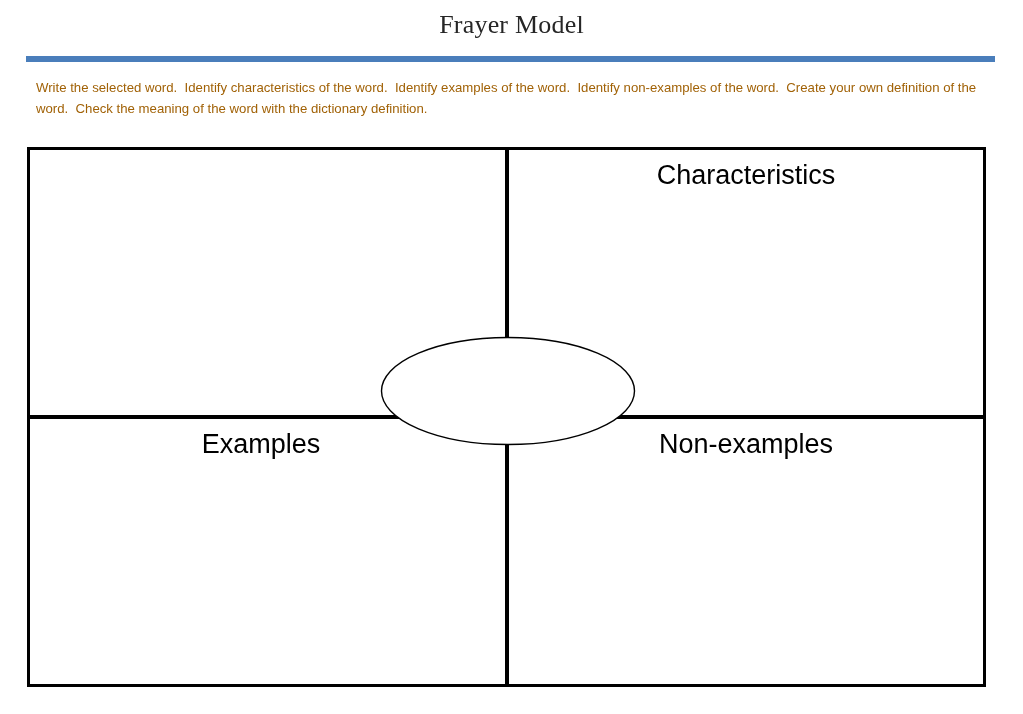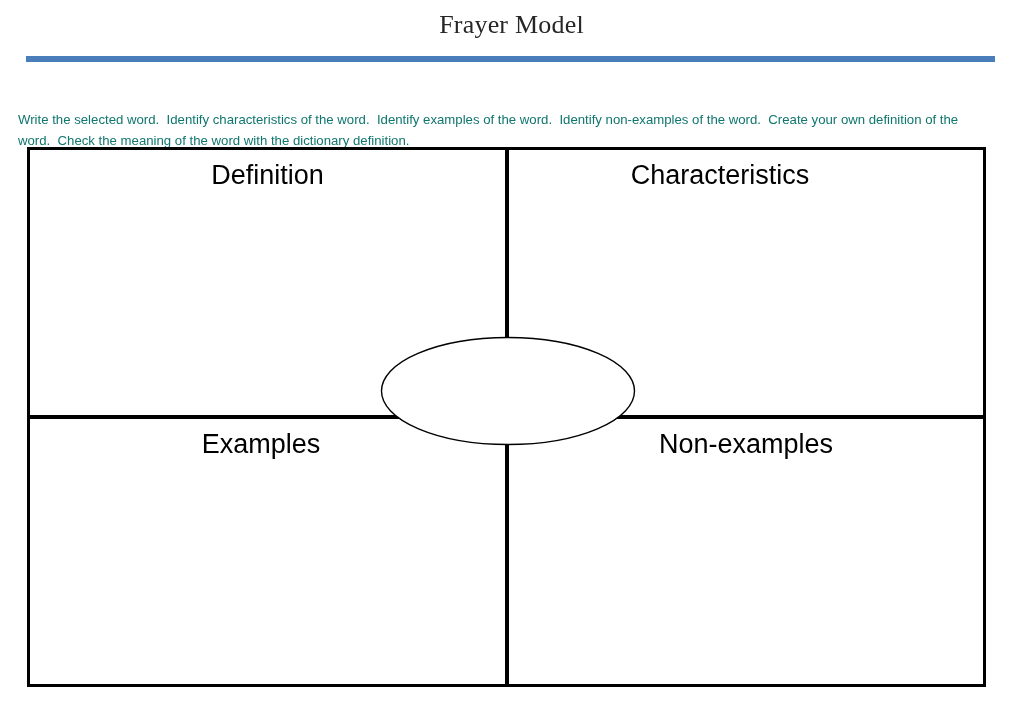--- a/index.html
+++ b/index.html
@@ -36,30 +36,29 @@
     position: absolute;
     left: 26px;
     top: 56px;
     width: 969px;
     height: 6px;
     background: #4A7EBB;
   }
 
   .intro-text {
     position: absolute;
-    left: 18px;
+    left: 36px;
     top: 77px;
     width: 952px;
     font-family: "Liberation Sans", sans-serif;
     font-size: 13.2px;
     line-height: 21px;
-    color: #0f766e;
+    color: #a16207;
     text-align: left;
     white-space: pre-wrap;
-    margin-top: 32px;
   }
 
   
   .frayer-wrap {
     position: absolute;
     left: 27px;
     top: 147px;
     width: 959px;
     height: 540px;
     box-sizing: border-box;
@@ -104,21 +103,21 @@
     top: 8px;
     text-align: center;
     font-family: "Liberation Sans", sans-serif;
     font-size: 27px;
     line-height: 34px;
     font-weight: 400;
     color: #000000;
   }
 
   .quad-tl { left: 0;     top: 0;     width: 475px; height: 265px; }
-  .quad-tr { left: 453px; top: 0;     width: 474px; height: 265px; }
+  .quad-tr { left: 479px; top: 0;     width: 474px; height: 265px; }
   .quad-bl { left: 0;     top: 269px; width: 462px; height: 265px; }
   .quad-br { left: 479px; top: 269px; width: 474px; height: 265px; }
 
   
   .center-ellipse {
     position: absolute;
     left: 350px;
     top: 186px;
     width: 256px;
     height: 110px;
@@ -132,23 +131,20 @@
 
 <div class="page-title">Frayer Model</div>
 
 <div class="title-rule"></div>
 
 <div class="intro-text">Write the selected word.  Identify characteristics of the word.  Identify examples of the word.  Identify non-examples of the word.  Create your own definition of the word.  Check the meaning of the word with the dictionary definition.</div>
 
 <div class="frayer-wrap">
   <div class="frayer-inner">
 
-    <div class="quad quad-tl">
-      <div class="quad-label">Definition</div>
-    </div>
 
     <div class="quad quad-tr">
       <div class="quad-label">Characteristics</div>
     </div>
 
     <div class="quad quad-bl">
       <div class="quad-label">Examples</div>
     </div>
 
     <div class="quad quad-br">

